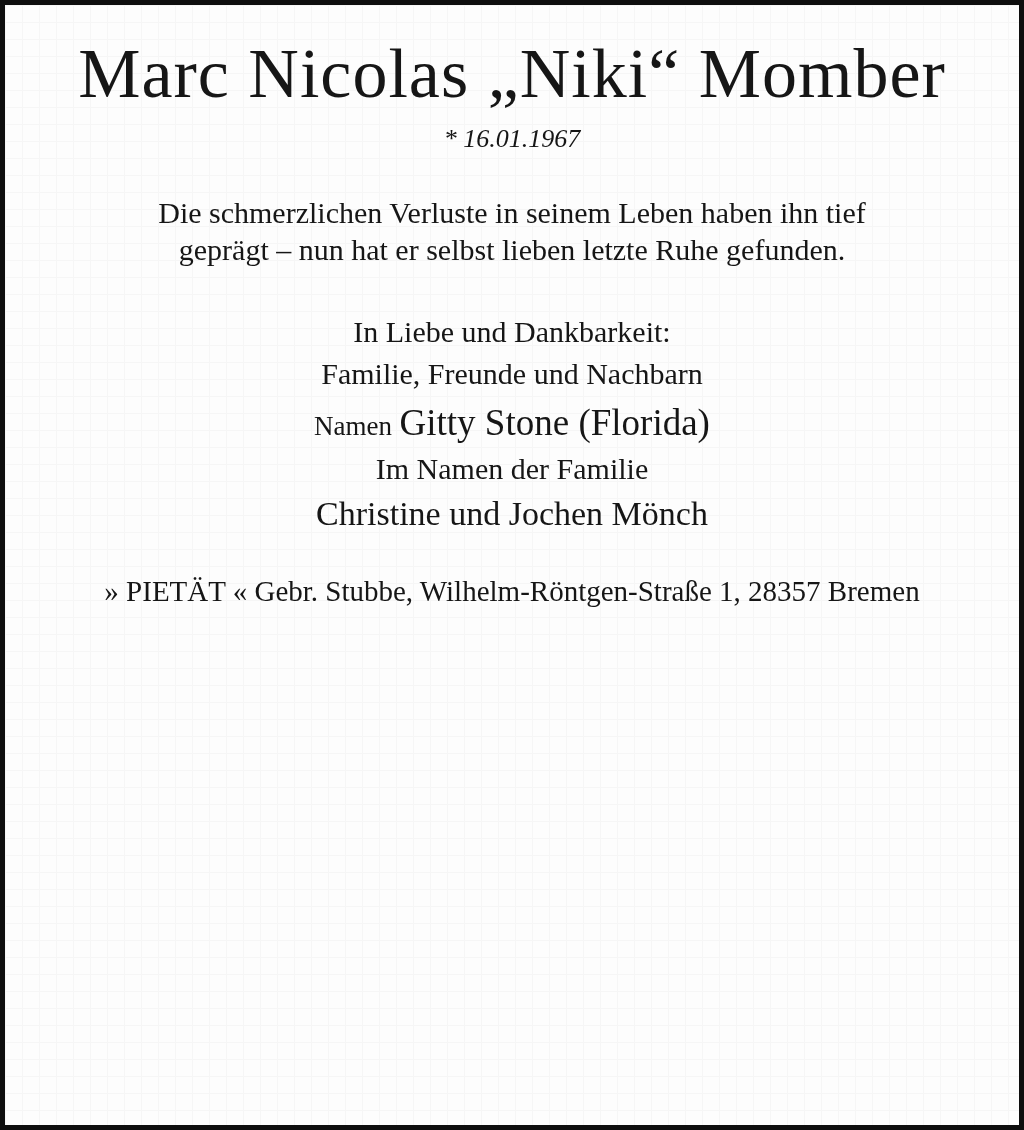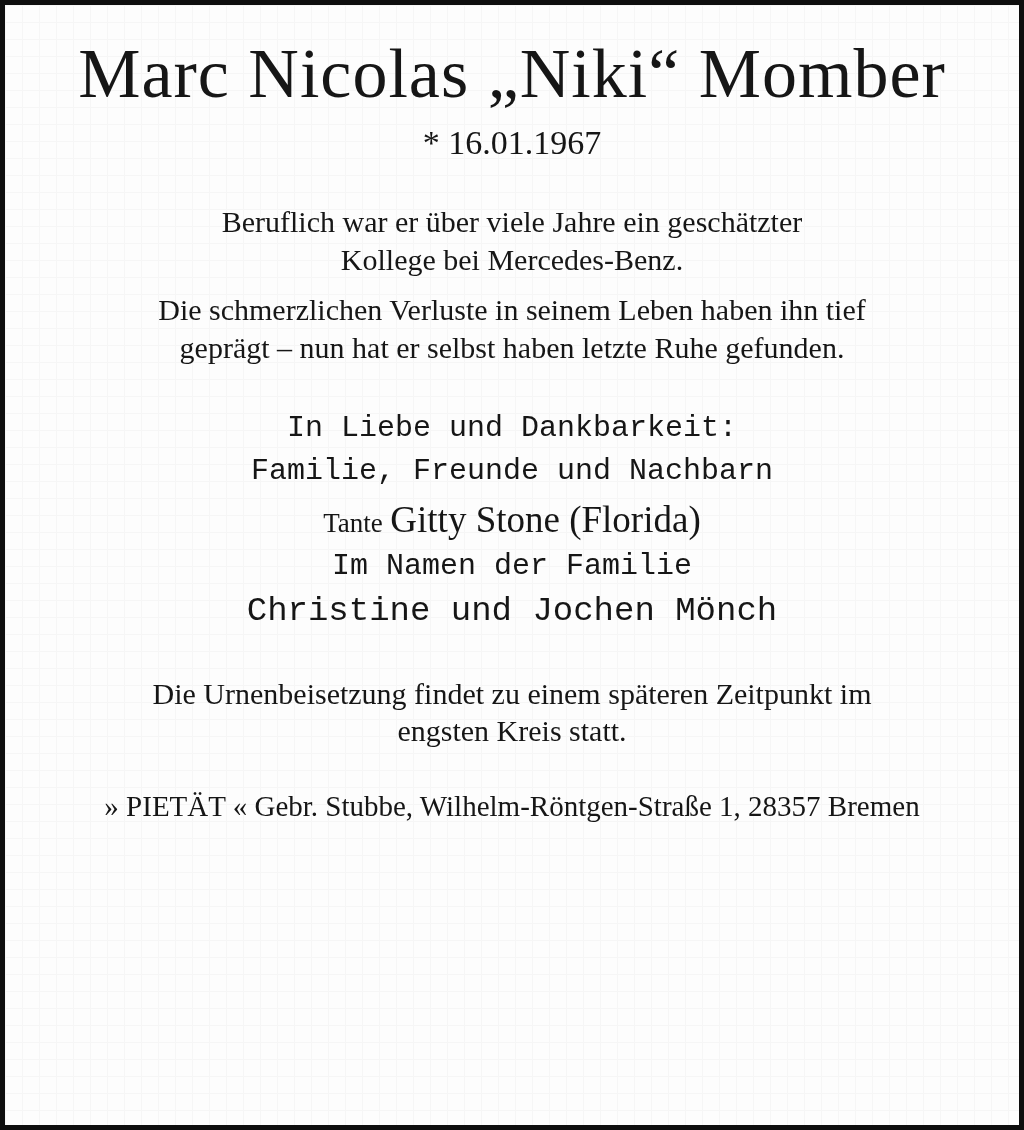--- a/index.html
+++ b/index.html
@@ -31,37 +31,38 @@
     font-size: 70px;
     line-height: 1.05;
     letter-spacing: 1px;
     white-space: nowrap;
   }
   .dates-row {
     margin-top: 12px;
     display: flex;
     justify-content: center;
     gap: 115px;
-    font-size: 34px;
+    font-size: 26px;
     line-height: 1.2;
+    font-style: italic;
   }
   .body-text {
     margin-top: 40px;
     font-size: 30px;
     line-height: 1.25;
   }
   .paragraph { margin-top: 13px; }
   .paragraph:first-child { margin-top: 0; }
   .line { display: block; }
   .mourners {
     margin-top: 44px;
     font-size: 30px;
     line-height: 1.25;
   }
-  .mourners .line { margin-top: 5px; font-family: Liberation Mono, monospace; }
+  .mourners .line { margin-top: 5px; }
   .rel-line {
     margin-top: 8px;
     line-height: 1.2;
   }
   .rel-label { font-size: 27px; }
   .rel-name  { font-size: 37px; margin-top: 10px; }
   .family-names {
     font-size: 34px;
     margin-top: 8px;
   }
@@ -82,40 +83,32 @@
 <div class="page">
 
   <div class="title">Marc Nicolas „Niki“ Momber</div>
 
   <div class="dates-row">
     <span>* 16.01.1967</span>
   </div>
 
   <div class="body-text">
     <div class="paragraph">
-      <span class="line">Beruflich war er über viele Jahre ein geschätzter</span>
-      <span class="line">Kollege bei Mercedes-Benz.</span>
-    </div>
-    <div class="paragraph">
       <span class="line">Die schmerzlichen Verluste in seinem Leben haben ihn tief</span>
-      <span class="line">geprägt – nun hat er selbst haben letzte Ruhe gefunden.</span>
+      <span class="line">geprägt – nun hat er selbst lieben letzte Ruhe gefunden.</span>
     </div>
   </div>
 
   <div class="mourners">
     <span class="line">In Liebe und Dankbarkeit:</span>
     <span class="line">Familie, Freunde und Nachbarn</span>
     <div class="rel-line">
-      <span class="rel-label">Tante</span>
+      <span class="rel-label">Namen</span>
       <span class="rel-name">Gitty Stone (Florida)</span>
     </div>
     <span class="line">Im Namen der Familie</span>
     <span class="line family-names">Christine und Jochen Mönch</span>
   </div>
 
-  <div class="funeral">
-    <span class="line">Die Urnenbeisetzung findet zu einem späteren Zeitpunkt im</span>
-    <span class="line">engsten Kreis statt.</span>
-  </div>
 
   <div class="undertaker">» PIETÄT « Gebr. Stubbe, Wilhelm-Röntgen-Straße 1, 28357 Bremen</div>
 
 </div>
 
 </body></html>

